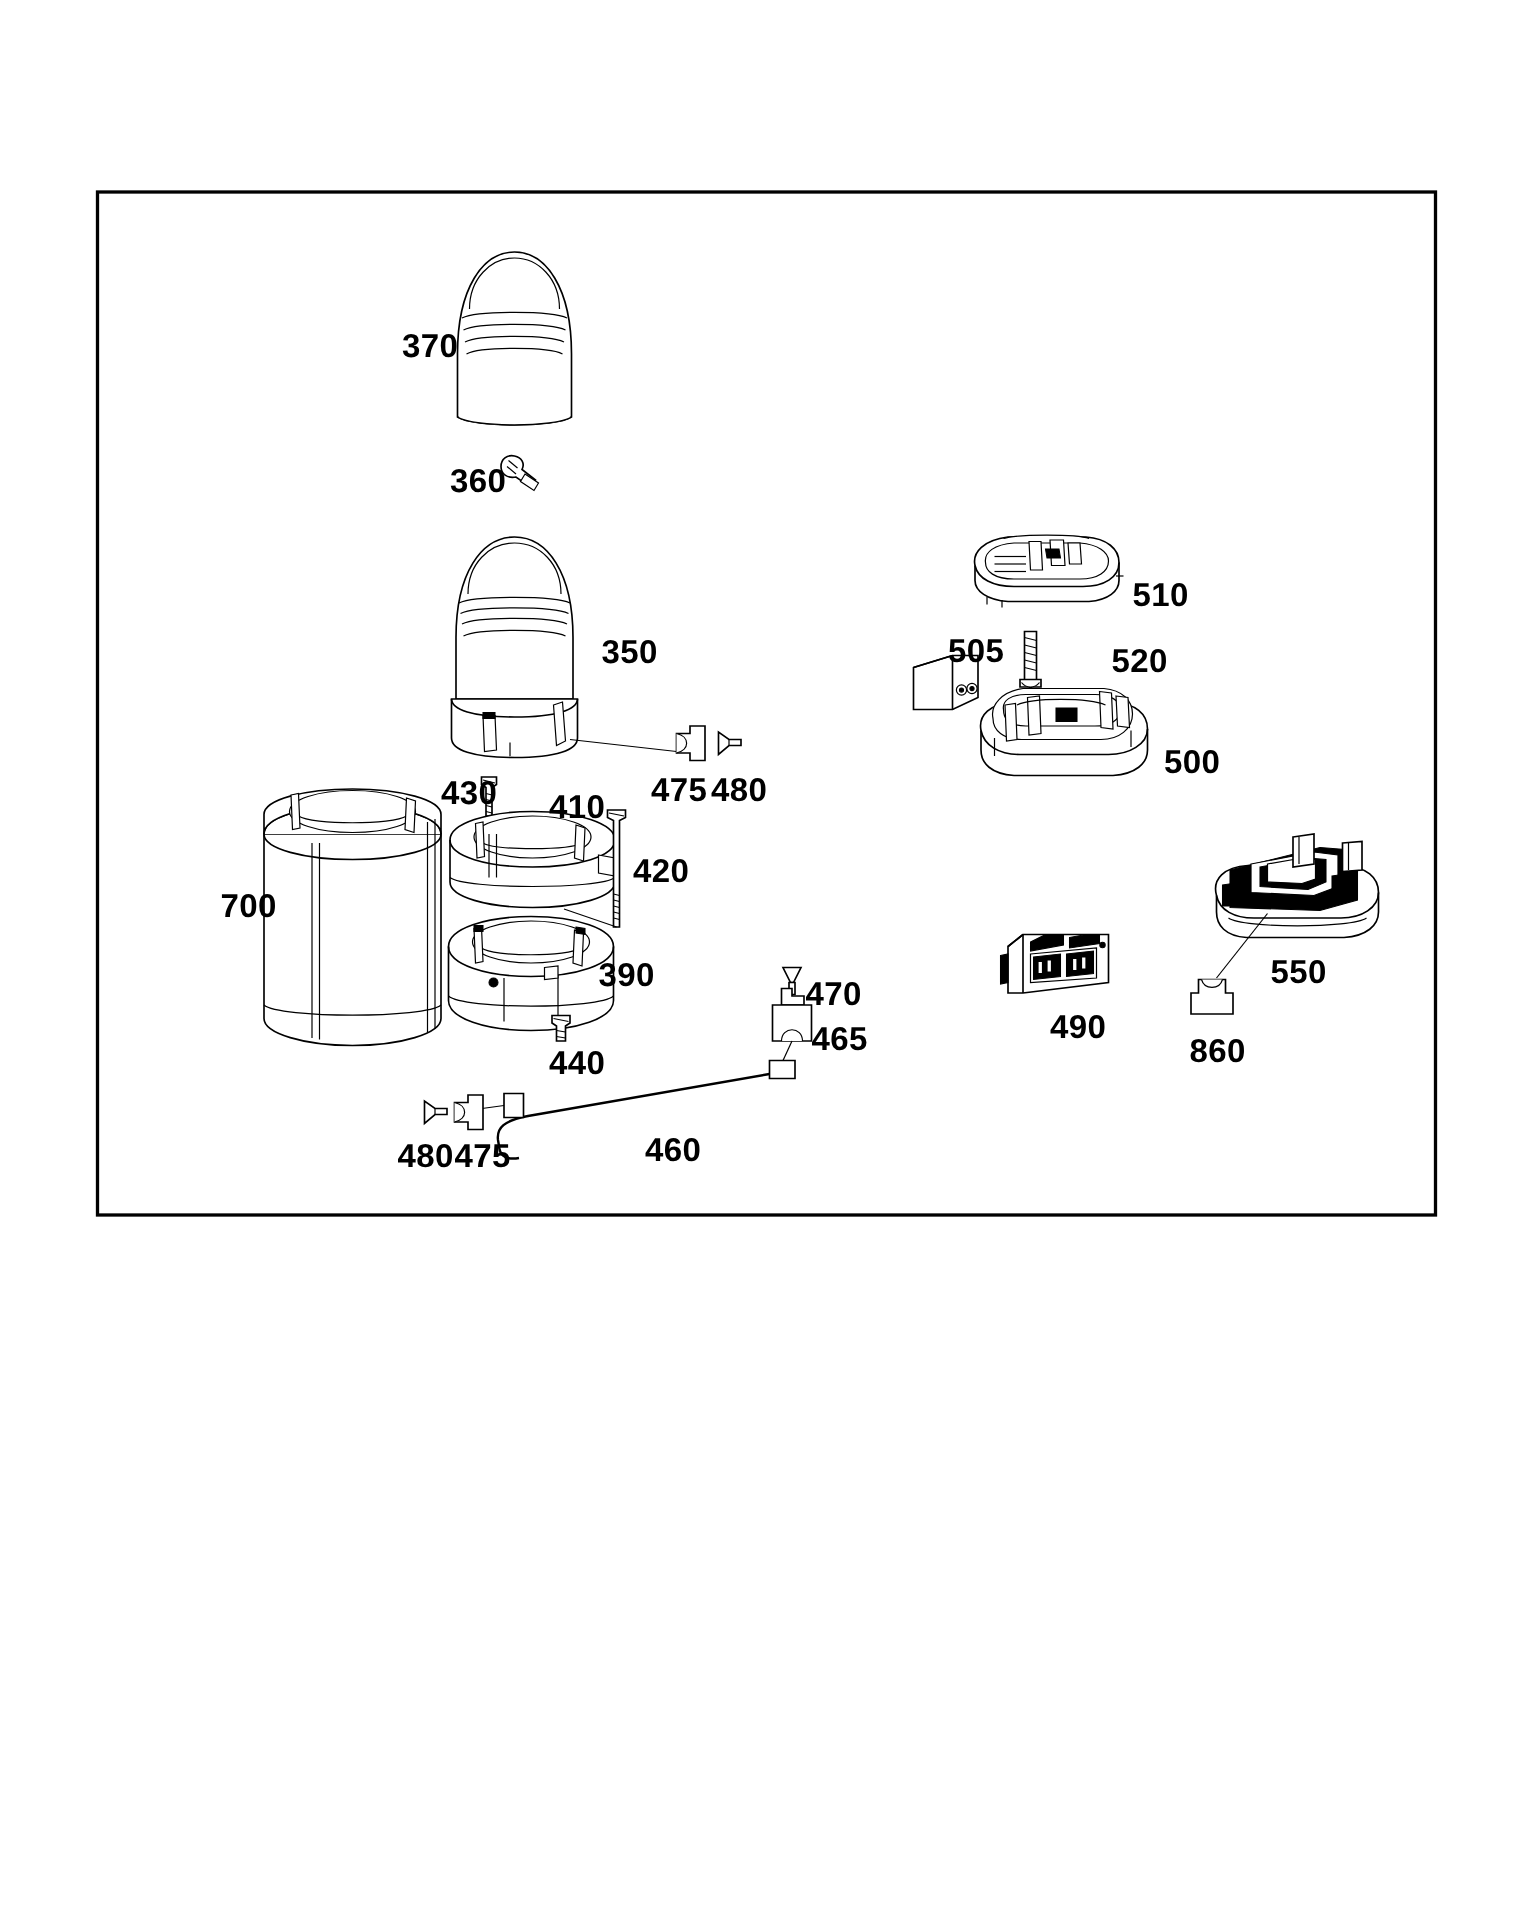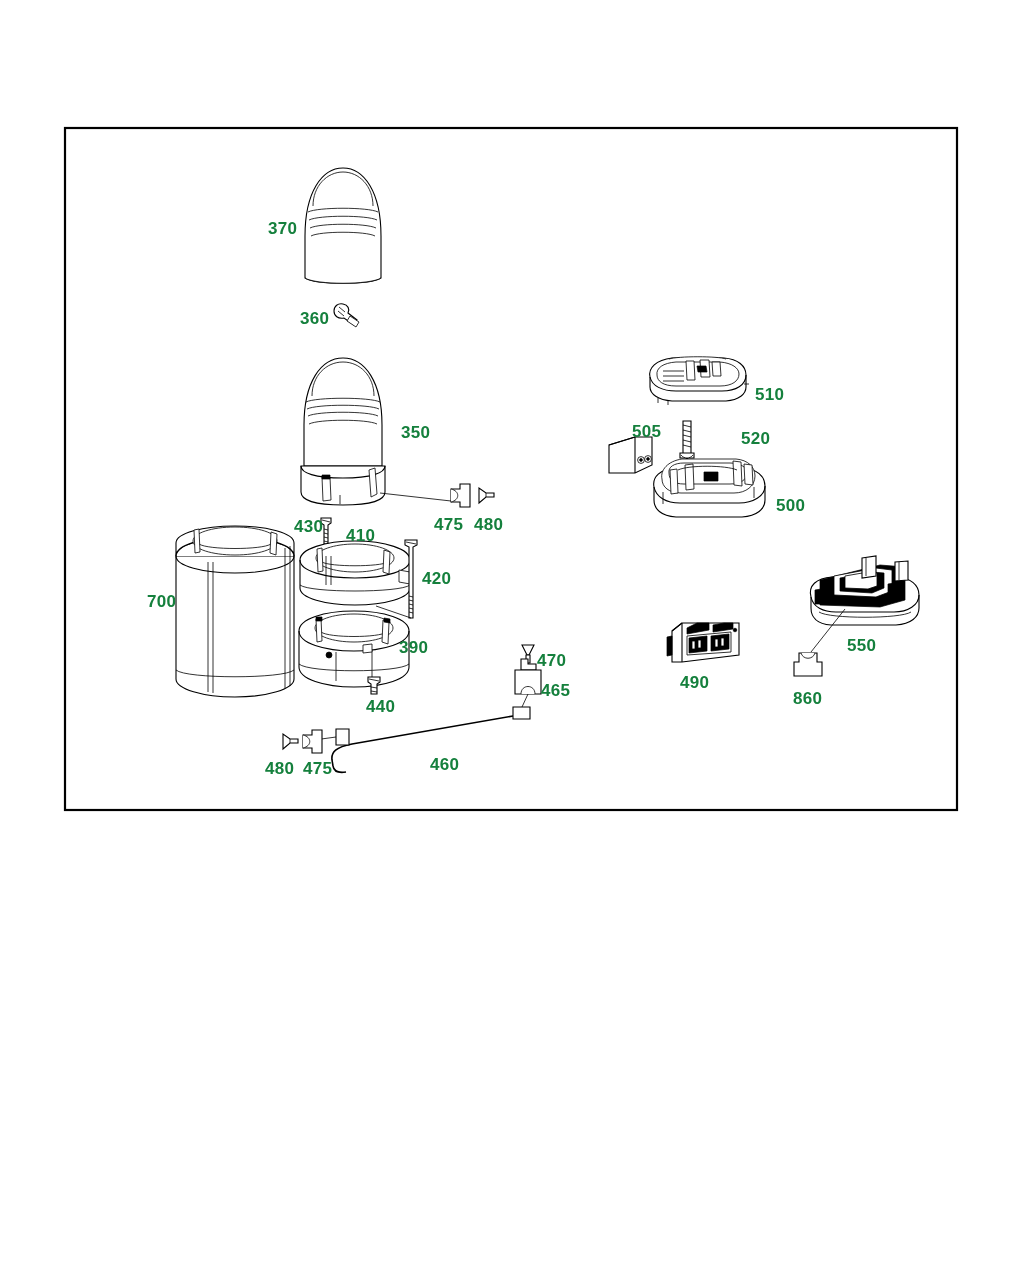--- a/index.html
+++ b/index.html
@@ -16,23 +16,23 @@
   }
   #sheet {
     position: absolute;
     left: 0; top: 0;
     width: 1024px;
     height: 1280px;
   }
   .label {
     position: absolute;
     font-family: "Liberation Sans", sans-serif;
-    font-size: 17px;
+    font-size: 22px;
     font-weight: 700;
-    color: #15803d;
+    color: #000000;
     letter-spacing: 0.3px;
     white-space: nowrap;
     line-height: 1;
   }
   svg { display: block; }
   .ln { fill: none; stroke: #000; stroke-width: 1.1; }
   .ln-t { fill: none; stroke: #000; stroke-width: 0.8; }
   .ln-h { fill: none; stroke: #000; stroke-width: 1.6; }
   .fw { fill: #ffffff; stroke: #000; stroke-width: 1.1; }
   .fw-t { fill: #ffffff; stroke: #000; stroke-width: 0.8; }
@@ -325,31 +325,31 @@
     </g>
 
   </svg>
 
   <div class="label" style="left:268px;top:220px">370</div>
   <div class="label" style="left:300px;top:310px">360</div>
   <div class="label" style="left:401px;top:424px">350</div>
   <div class="label" style="left:434px;top:516px">475</div>
   <div class="label" style="left:474px;top:516px">480</div>
   <div class="label" style="left:294px;top:518px">430</div>
-  <div class="label" style="left:346px;top:527px">410</div>
+  <div class="label" style="left:366px;top:527px">410</div>
   <div class="label" style="left:422px;top:570px">420</div>
   <div class="label" style="left:147px;top:593px">700</div>
   <div class="label" style="left:399px;top:639px">390</div>
   <div class="label" style="left:366px;top:698px">440</div>
   <div class="label" style="left:537px;top:652px">470</div>
   <div class="label" style="left:541px;top:682px">465</div>
   <div class="label" style="left:430px;top:756px">460</div>
   <div class="label" style="left:303px;top:760px">475</div>
   <div class="label" style="left:265px;top:760px">480</div>
   <div class="label" style="left:755px;top:386px">510</div>
   <div class="label" style="left:632px;top:423px">505</div>
   <div class="label" style="left:741px;top:430px">520</div>
   <div class="label" style="left:776px;top:497px">500</div>
   <div class="label" style="left:847px;top:637px">550</div>
   <div class="label" style="left:793px;top:690px">860</div>
-  <div class="label" style="left:680px;top:674px">490</div>
+  <div class="label" style="left:700px;top:674px">490</div>
 
 </div>
 
 </body></html>

